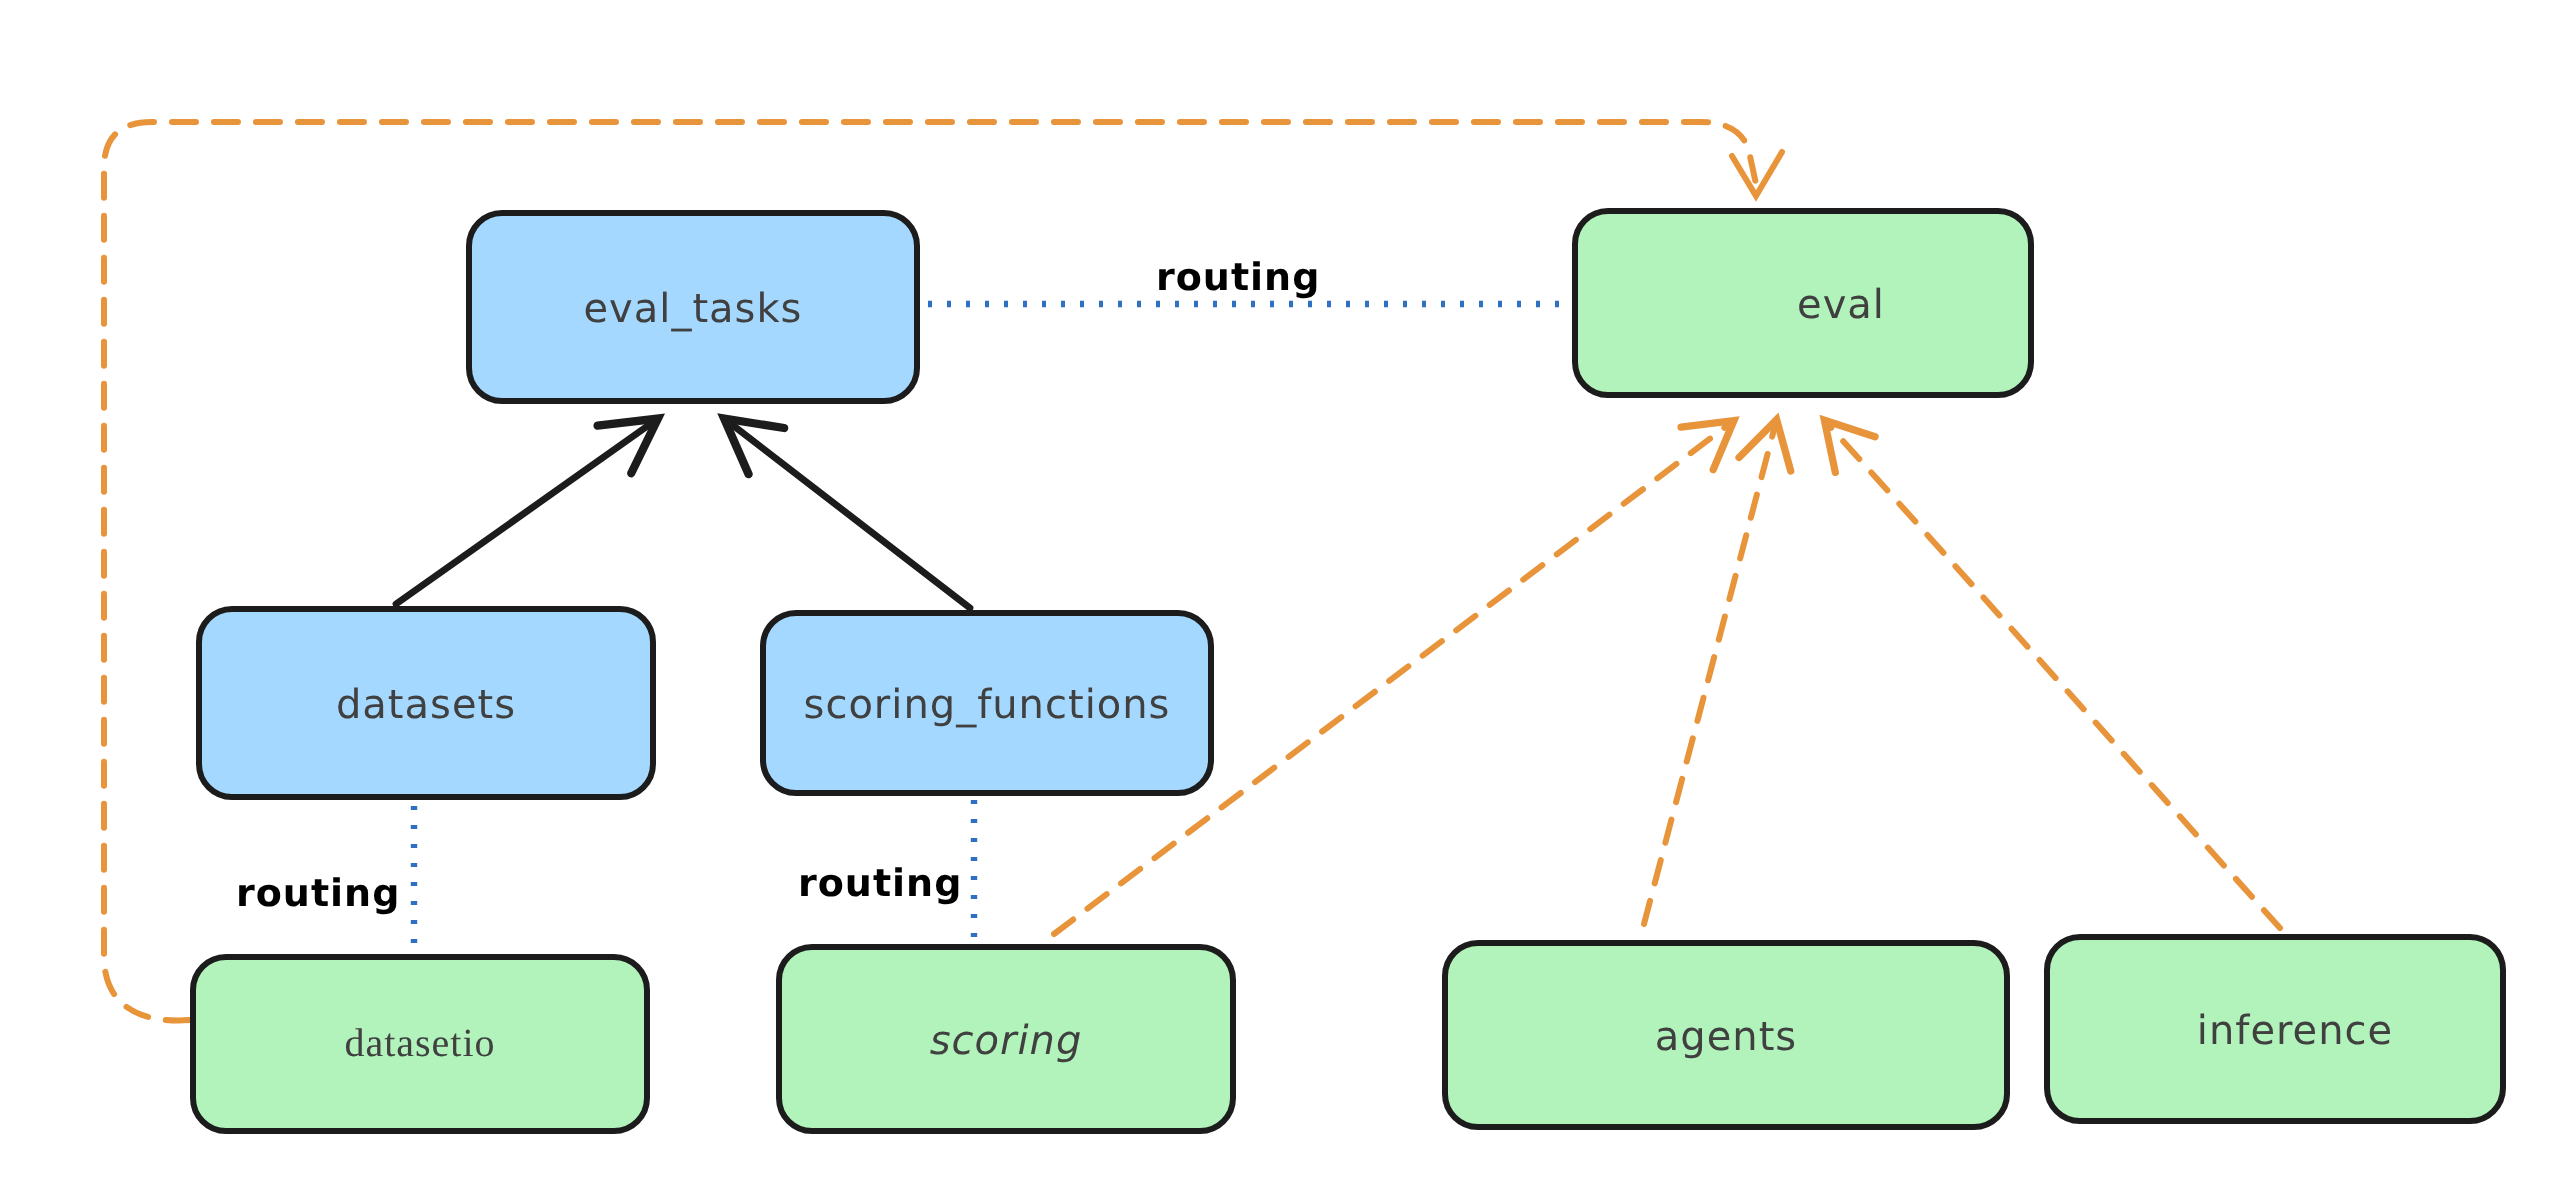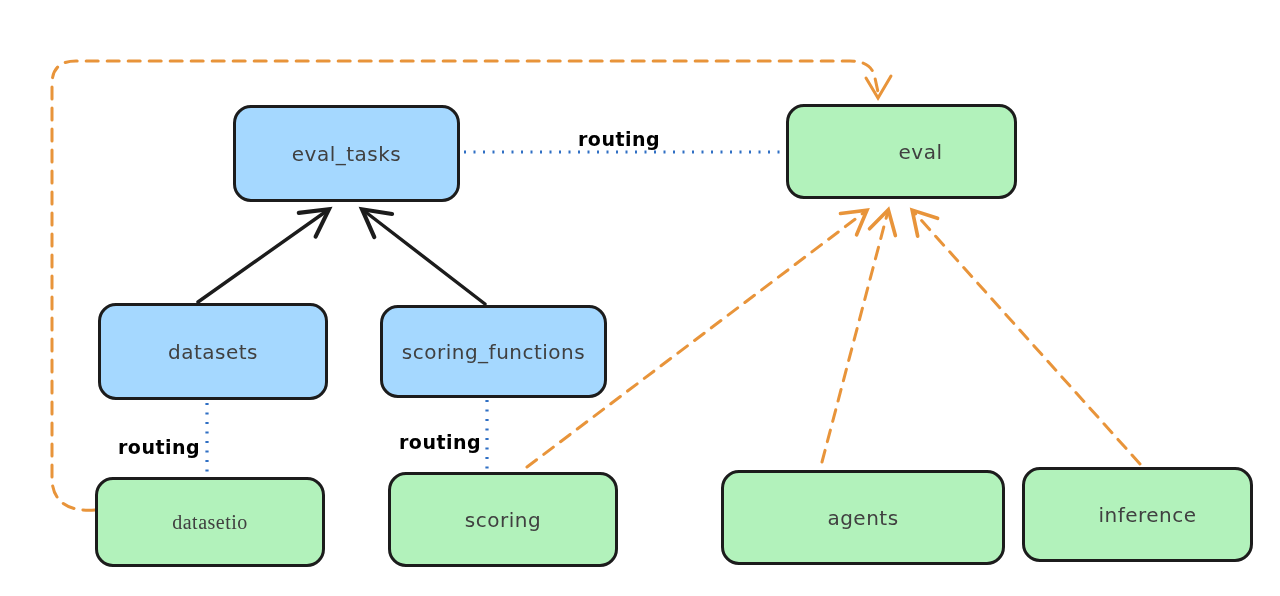--- a/index.html
+++ b/index.html
@@ -80,21 +80,21 @@
   </div>
 
   <div class="node blue" style="left:380px;top:305px;width:227px;height:93px;">
     <span>scoring_functions</span>
   </div>
 
   <div class="node green" style="left:95px;top:477px;width:230px;height:90px;font-family:Liberation Serif, serif;">
     <span>datasetio</span>
   </div>
 
-  <div class="node green" style="left:388px;top:472px;width:230px;height:95px;">
+  <div class="node green" style="left:388px;top:472px;width:230px;height:95px;font-style:italic;">
     <span>scoring</span>
   </div>
 
   <div class="node green" style="left:721px;top:470px;width:284px;height:95px;">
     <span>agents</span>
   </div>
 
   <div class="node green" style="left:1022px;top:467px;width:231px;height:95px;padding-left:20px;">
     <span>inference</span>
   </div>

